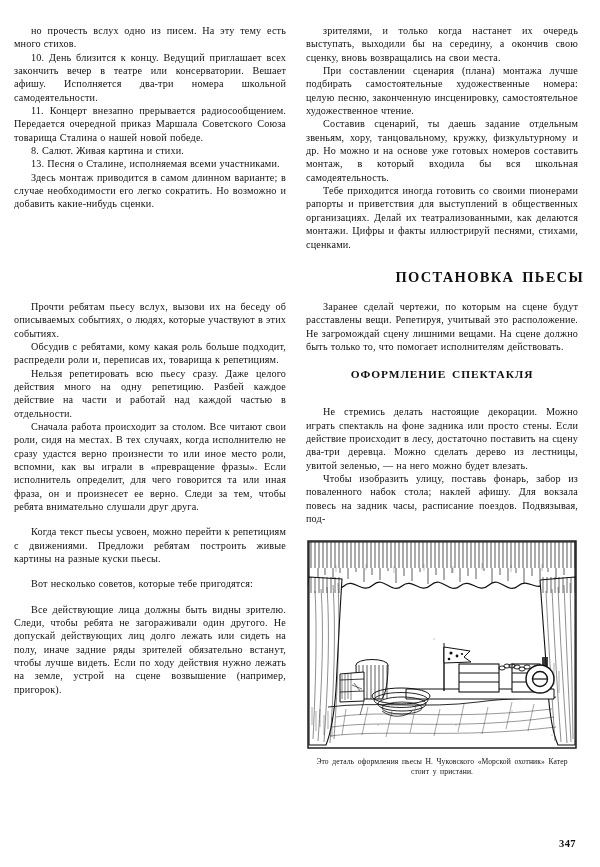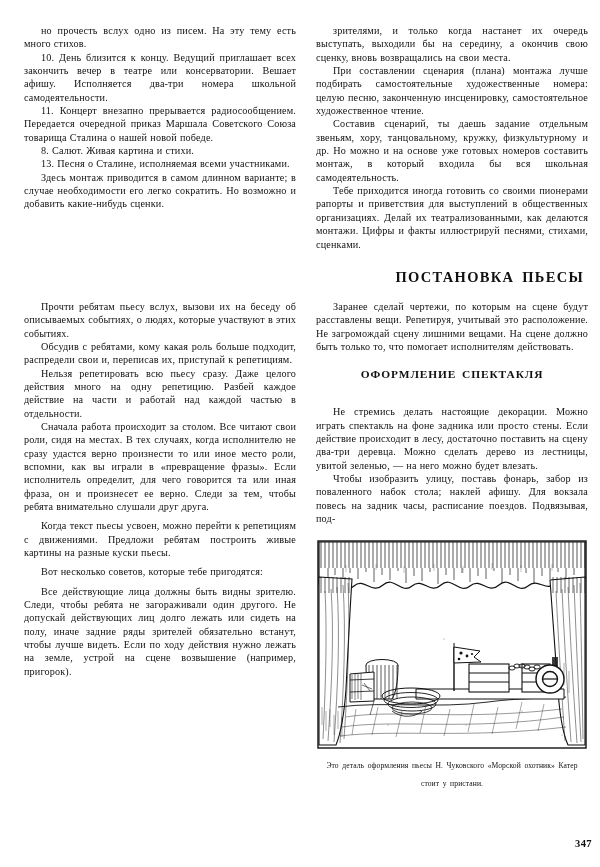--- a/index.html
+++ b/index.html
@@ -14,21 +14,21 @@
     color: #111111;
     position: relative;
     overflow: hidden;
   }
 
   .page {
     position: relative;
     width: 600px;
     height: 867px;
     box-sizing: border-box;
-    padding: 24px 16px 0 24px;
+    padding: 24px 16px 0 14px;
   }
 
   
   .columns {
     display: flex;
     gap: 20px;
     align-items: flex-start;
   }
   .col {
     width: 272px;
@@ -40,21 +40,21 @@
     text-align: justify;
     text-justify: inter-word;
     font-size: 10.2px;
     line-height: 13.35px;
     letter-spacing: 0.15px;
     word-spacing: 0.4px;
     text-indent: 17px;
     -webkit-font-smoothing: none;
   }
   p.body.gap {
-    margin-top: 6px;
+    margin-top: 12px;
   }
 
   
   .section-heading {
     text-align: right;
     font-size: 14.5px;
     font-weight: bold;
     letter-spacing: 1.3px;
     word-spacing: 3px;
     margin: 18px 0 14px 0;
@@ -74,31 +74,31 @@
     margin-top: 14px;
     width: 100%;
   }
   .figure svg {
     display: block;
     width: 272px;
     height: 213px;
   }
   .figure-caption {
     font-size: 7.6px;
-    line-height: 18px;
+    line-height: 10px;
     text-align: center;
     margin-top: 5px;
     letter-spacing: 0.1px;
     word-spacing: 1.5px;
   }
 
   
   .page-number {
     position: absolute;
-    right: 8px;
+    right: 24px;
     bottom: 18px;
     font-size: 10.5px;
     font-weight: bold;
     letter-spacing: 0.4px;
   }
 
   
   .page, .figure-caption, p.body, .section-heading, .sub-heading {
     -webkit-font-smoothing: antialiased;
   }
@@ -127,21 +127,21 @@
     </div>
 
   </div>
 
   <div class="section-heading">ПОСТАНОВКА ПЬЕСЫ</div>
 
   <div class="columns">
 
     <div class="col">
       <p class="body">Прочти ребятам пьесу вслух, вызови их на беседу об описываемых событиях, о людях, которые участвуют в этих событиях.</p>
-      <p class="body">Обсудив с ребятами, кому какая роль больше подходит, распредели свои и, переписав их, приступай к репетициям.</p>
+      <p class="body">Обсудив с ребятами, кому какая роль больше подходит, распредели роли и, переписав их, товарища к репетициям.</p>
       <p class="body">Нельзя репетировать всю пьесу сразу. Даже целого действия много на одну репетицию. Разбей каждое действие на части и работай над каждой частью в отдельности.</p>
       <p class="body">Сначала работа происходит за столом. Все читают свои роли, сидя на местах. В тех случаях, когда исполнителю не сразу удастся верно произнести то или иное место роли, вспомни, как вы играли в «превращение фразы». Если исполнитель определит, для чего говорится та или иная фраза, он и произнесет ее верно. Следи за тем, чтобы ребята внимательно слушали друг друга.</p>
       <p class="body gap">Когда текст пьесы усвоен, можно перейти к репетициям с движениями. Предложи ребятам построить живые картины на разные куски пьесы.</p>
       <p class="body gap">Вот несколько советов, которые тебе пригодятся:</p>
       <p class="body gap">Все действующие лица должны быть видны зрителю. Следи, чтобы ребята не загораживали один другого. Не допускай действующих лиц долго лежать или сидеть на полу, иначе задние ряды зрителей обязательно встанут, чтобы лучше видеть. Если по ходу действия нужно лежать на земле, устрой на сцене возвышение (например, пригорок).</p>
     </div>
 
     <div class="col">
       <p class="body">Заранее сделай чертежи, по которым на сцене будут расставлены вещи. Репетируя, учитывай это расположение. Не загромождай сцену лишними вещами. На сцене должно быть только то, что помогает исполнителям действовать.</p>
 

